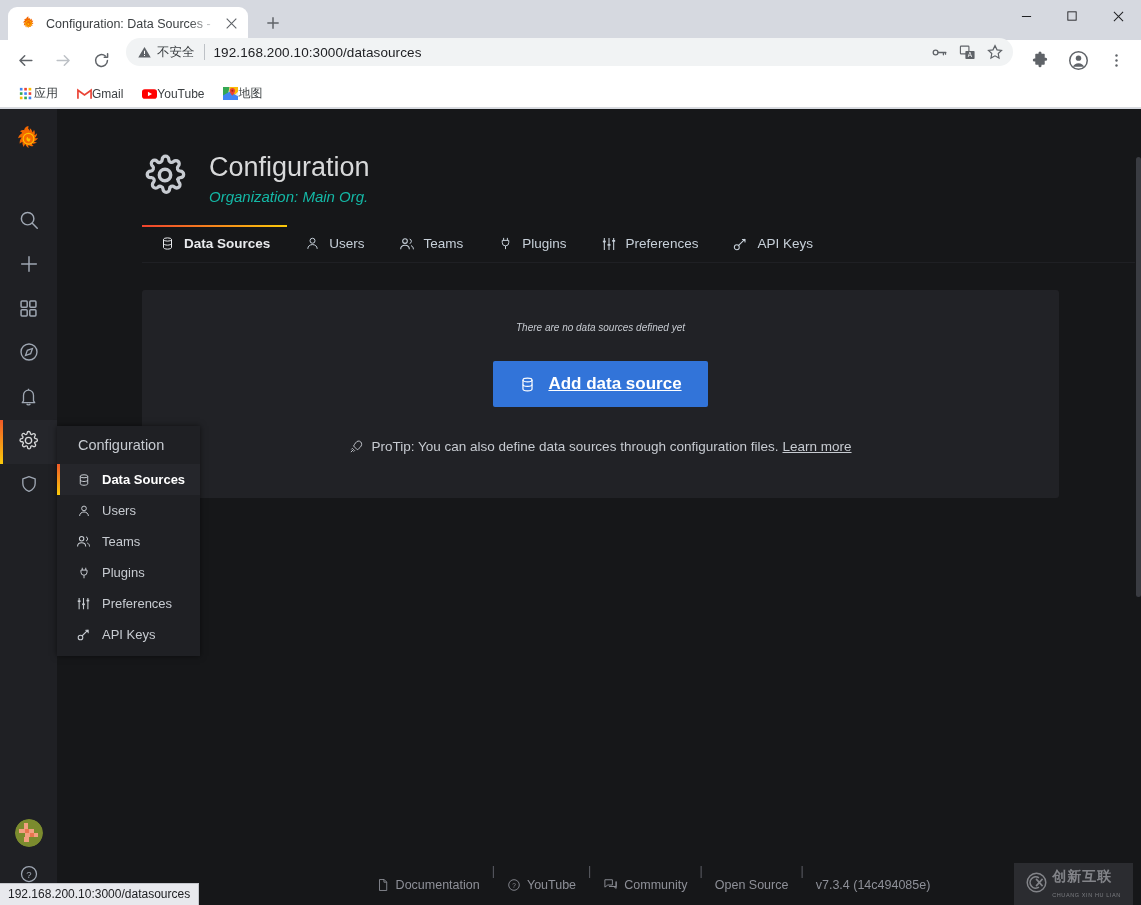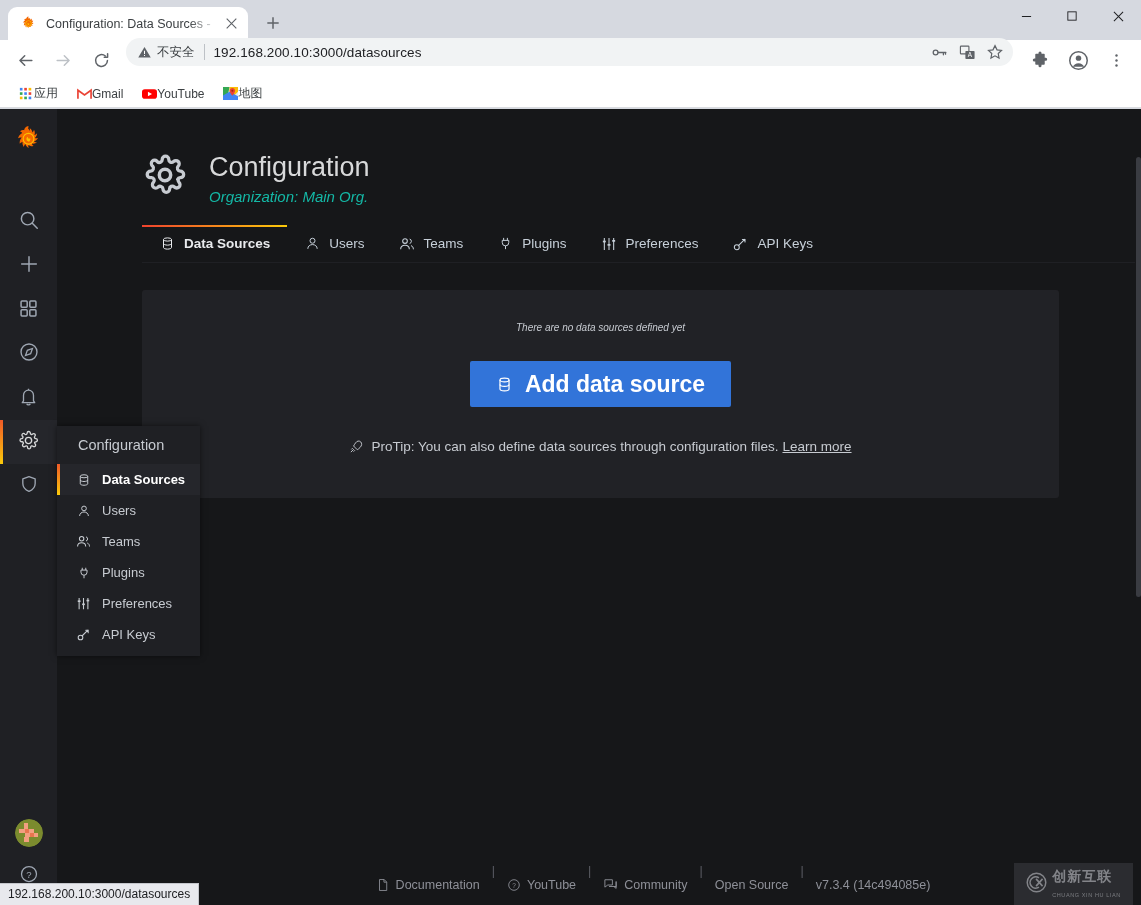--- a/index.html
+++ b/index.html
@@ -231,24 +231,25 @@
     text-align: center;
   }
   .empty-msg {
     font-size: 10px; color: #c7cbd1;
     font-style: italic;
   }
   .btn-primary {
     margin: 28px auto 0;
     display: inline-flex; align-items: center;
     background: #3274d9;
-    color: #fff; font-size: 23px; font-weight: bold;
+    color: #fff; font-size: 17px; font-weight: bold;
     border: none; border-radius: 2px;
     padding: 0 26px; height: 46px;
     cursor: pointer;
+    text-decoration: underline;
   }
   .btn-primary .bp-ico { margin-right: 12px; display: flex; align-items: center; }
   .protip {
     margin-top: 32px;
     font-size: 13.5px; color: #c7cbd1;
     display: flex; align-items: center; justify-content: center;
   }
   .protip .pt-ico { margin-right: 7px; display: flex; align-items: center; color: #c7cbd1; }
   .protip a { color: #c7cbd1; text-decoration: underline; margin-left: 4px; }
 

